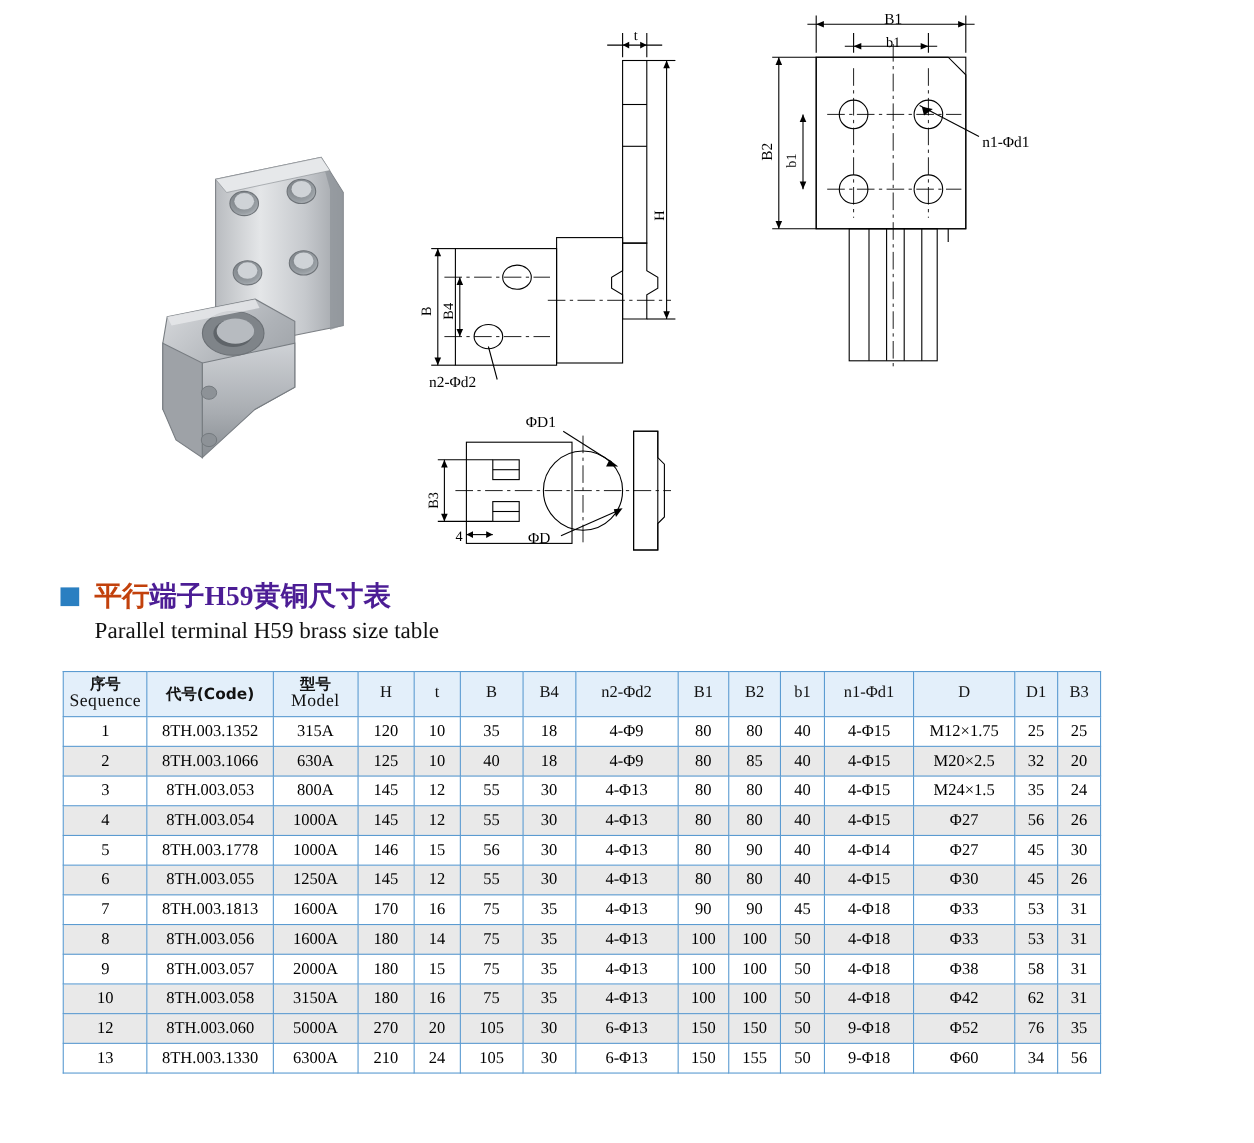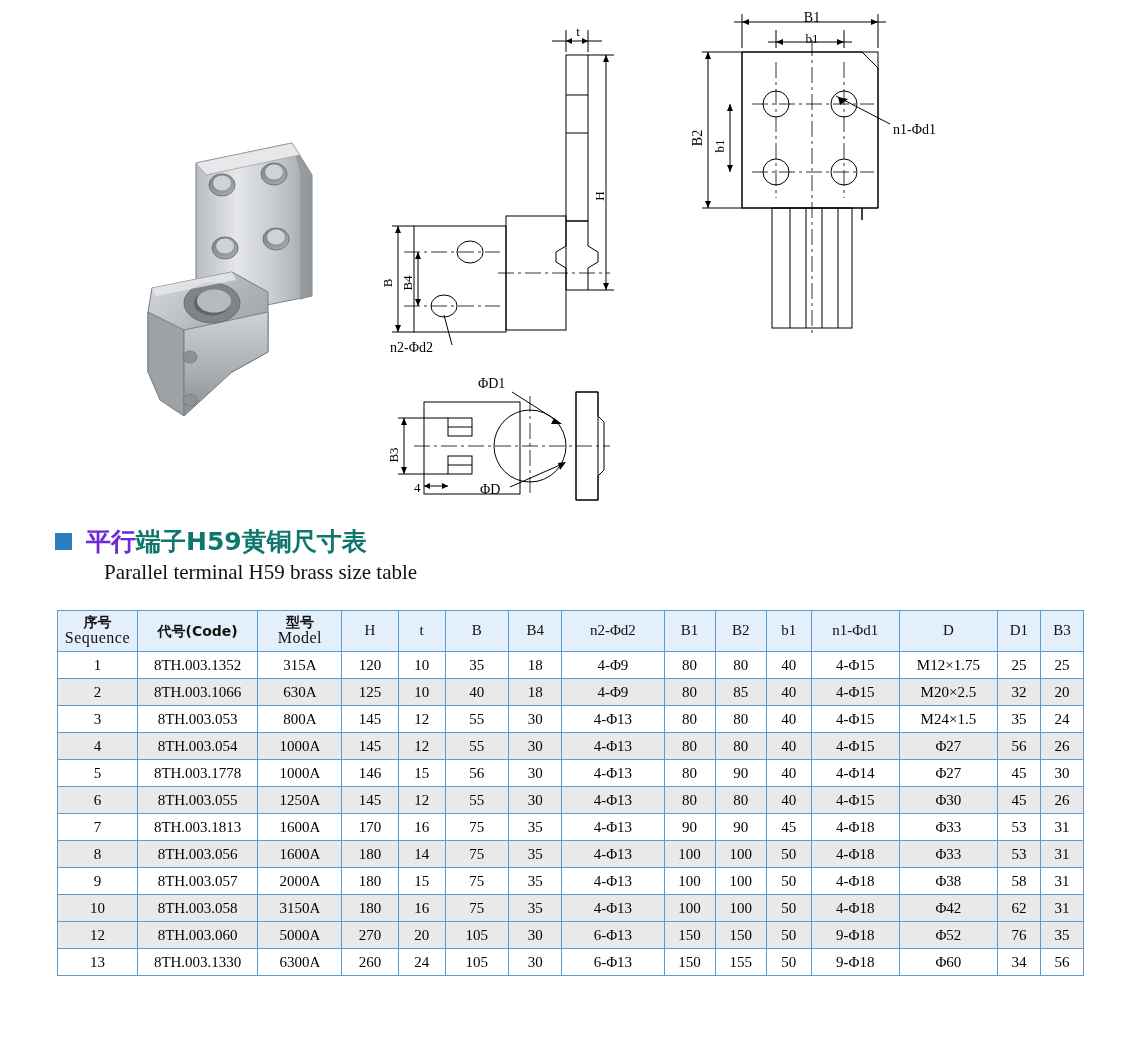--- a/index.html
+++ b/index.html
@@ -44,36 +44,36 @@
     margin-right: 14px;
     flex: 0 0 auto;
   }
   .title-cn {
     font-family: "DejaVu Sans", sans-serif;
     font-size: 25px;
     font-weight: bold;
     letter-spacing: 0px;
     line-height: 1.1;
   }
-  .title-cn .blue { color: #6d28d9; }
-  .title-cn .black { color: #0f766e; }
+  .title-cn .blue { color: #c2410c; }
+  .title-cn .black { color: #4c1d95; font-family: Liberation Serif, serif; }
   .title-en {
     margin-top: 4px;
-    margin-left: 49px;
+    margin-left: 31px;
     font-family: "Liberation Serif", serif;
     font-size: 21px;
     color: #111;
   }
 
   
   .table-wrap {
     position: absolute;
     left: 57px;
     top: 610px;
-    width: 1027px;
+    width: 944px;
   }
   table.size-table {
     border-collapse: collapse;
     width: 100%;
     font-family: "Liberation Serif", serif;
     font-size: 15px;
   }
   table.size-table th,
   table.size-table td {
     border: 1px solid #5b9bd1;
@@ -602,21 +602,21 @@
           <td>50</td>
           <td>9-Φ18</td>
           <td>Φ52</td>
           <td>76</td>
           <td>35</td>
         </tr>
         <tr class="odd">
           <td>13</td>
           <td>8TH.003.1330</td>
           <td>6300A</td>
-          <td>260</td>
+          <td>210</td>
           <td>24</td>
           <td>105</td>
           <td>30</td>
           <td>6-Φ13</td>
           <td>150</td>
           <td>155</td>
           <td>50</td>
           <td>9-Φ18</td>
           <td>Φ60</td>
           <td>34</td>

